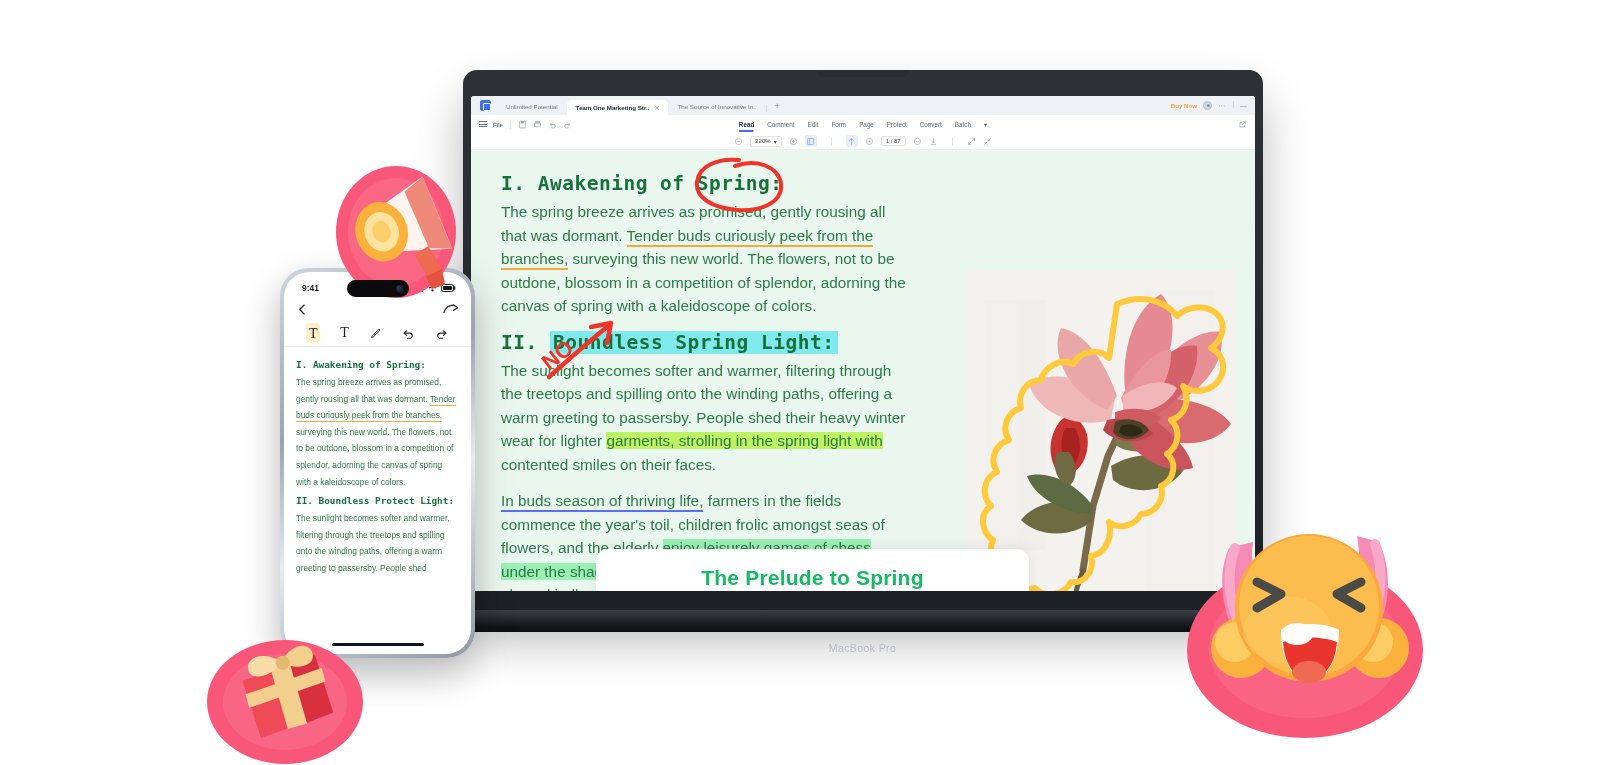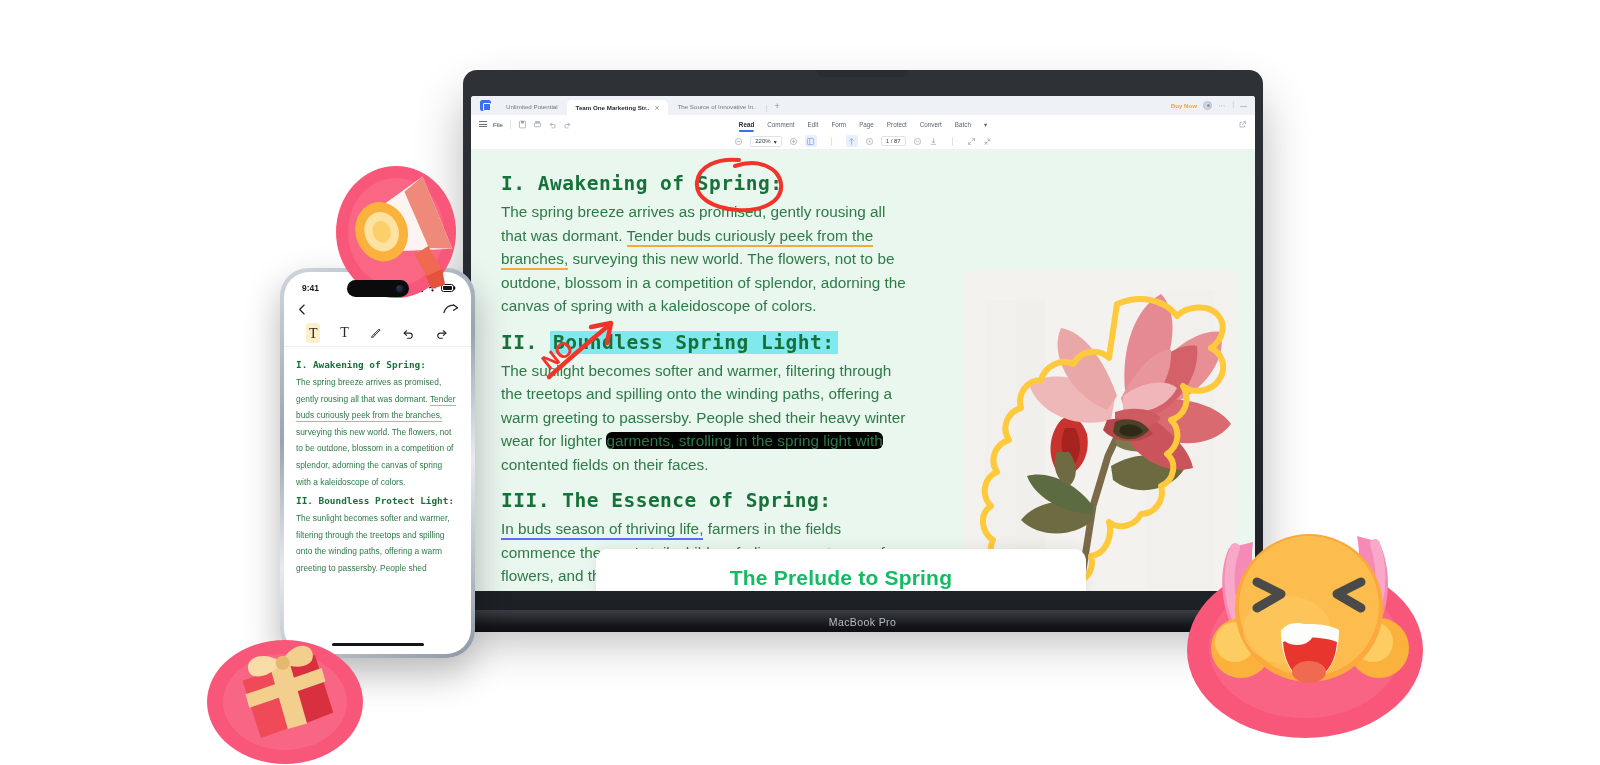--- a/index.html
+++ b/index.html
@@ -31,21 +31,21 @@
   .laptop-base {
     position: absolute; left: 0px; top: 540px; width: 815px; height: 22px;
     background: linear-gradient(180deg,#3a3e44 0%, #15171a 70%, #0d0e10 100%);
     border-radius: 0 0 12px 12px;
   }
   .laptop-notch {
     position: absolute; left: 50%; transform: translateX(-50%); top: 0;
     width: 92px; height: 7px; background: #2a2d32; border-radius: 0 0 7px 7px;
   }
   .macbook-label {
-    position: absolute; left: 0; top: 546px; width: 815px;
+    position: absolute; left: 0; top: 572px; width: 815px;
     text-align: center; color: #b8bcc2; font-size: 10.5px; letter-spacing: .4px;
   }
 
   
   .tabbar {
     height: 19px; background: #eef1f6; display: flex; align-items: flex-end;
     padding-left: 5px; position: relative;
   }
   .app-logo {
     width: 11px; height: 11px; border-radius: 2.5px; background: #3b6ef0;
@@ -126,30 +126,30 @@
     font-family: "DejaVu Sans Mono", monospace;
     font-weight: bold; font-size: 19.5px; color: #17713a; letter-spacing: .5px;
     margin: 0 0 5px 0; display: inline-block;
   }
   .h-cyan-bg { background: #7fe9ee; padding: 0 3px; }
   .body-p {
     font-size: 15.3px; line-height: 23.5px; color: #2d7a47; max-width: 412px;
     margin-bottom: 13px;
   }
   .mk-orange { border-bottom: 2.2px solid #f5a93a; padding-bottom: 1px; }
-  .mk-pink { background: #000000; border-radius: 6px; }
+  .mk-pink { background: #bef264; }
   .mk-green { background: #9bf0b4; }
   .mk-blue { border-bottom: 2.2px solid #5b6ef5; padding-bottom: 1px; }
 
   .flower-card {
     position: absolute; right: 18px; top: 120px; width: 272px; height: 355px;
     background: #f2f1ee; overflow: hidden;
   }
   .prelude-card {
-    position: absolute; left: 125px; bottom: -16px; width: 490px; height: 58px;
+    position: absolute; left: 125px; bottom: -16px; width: 433px; height: 58px;
     background: #fff; border-radius: 12px; box-shadow: 0 -2px 14px rgba(0,0,0,.07);
     display: flex; align-items: center; justify-content: center;
   }
   .prelude-card span {
     font-size: 21px; font-weight: bold; color: #13bb63; letter-spacing: .2px;
   }
 
   
   .phone { position: absolute; left: 273px; top: 268px; width: 195px; height: 390px; margin-left: 7px; }
   .phone-body {
@@ -339,25 +339,24 @@
 
           
           <h2 class="h-sec">I. Awakening of Spring:</h2>
           <p class="body-p">
             <span>The spring breeze arrives as promised, gently rousing all that was dormant. </span><span class="mk-orange">Tender buds curiously peek from the branches,</span><span> surveying this new world. The flowers, not to be outdone, blossom in a competition of splendor, adorning the canvas of spring with a kaleidoscope of colors.</span>
           </p>
 
           
           <h2 class="h-sec"><span>II. </span><span class="h-cyan-bg">Boundless Spring Light:</span></h2>
           <p class="body-p">
-            <span>The sunlight becomes softer and warmer, filtering through the treetops and spilling onto the winding paths, offering a warm greeting to passersby. People shed their heavy winter wear for lighter </span><span class="mk-pink">garments, strolling in the spring light with</span><span> contented fields on their faces.</span>
+            <span>The sunlight becomes softer and warmer, filtering through the treetops and spilling onto the winding paths, offering a warm greeting to passersby. People shed their heavy winter wear for lighter </span><span class="mk-pink">garments, strolling in the spring light with</span><span> contented smiles on their faces.</span>
           </p>
 
           
-          <h2 class="h-sec">III. The Essence of Spring:</h2>
           <p class="body-p">
             <span class="mk-blue">In buds season of thriving life,</span><span> farmers in the fields commence the year's toil, children frolic amongst seas of flowers, and the elderly </span><span class="mk-green">enjoy leisurely games of chess under the shade</span><span> of trees. Spring not only awakens nature, it also rekindles</span>
             
           </p>
         </div>
 
         <div class="flower-card">
           <svg viewBox="0 0 272 355" width="272" height="355">
             <rect width="272" height="355" fill="#f3f2ef"></rect>
             <g opacity=".5">

